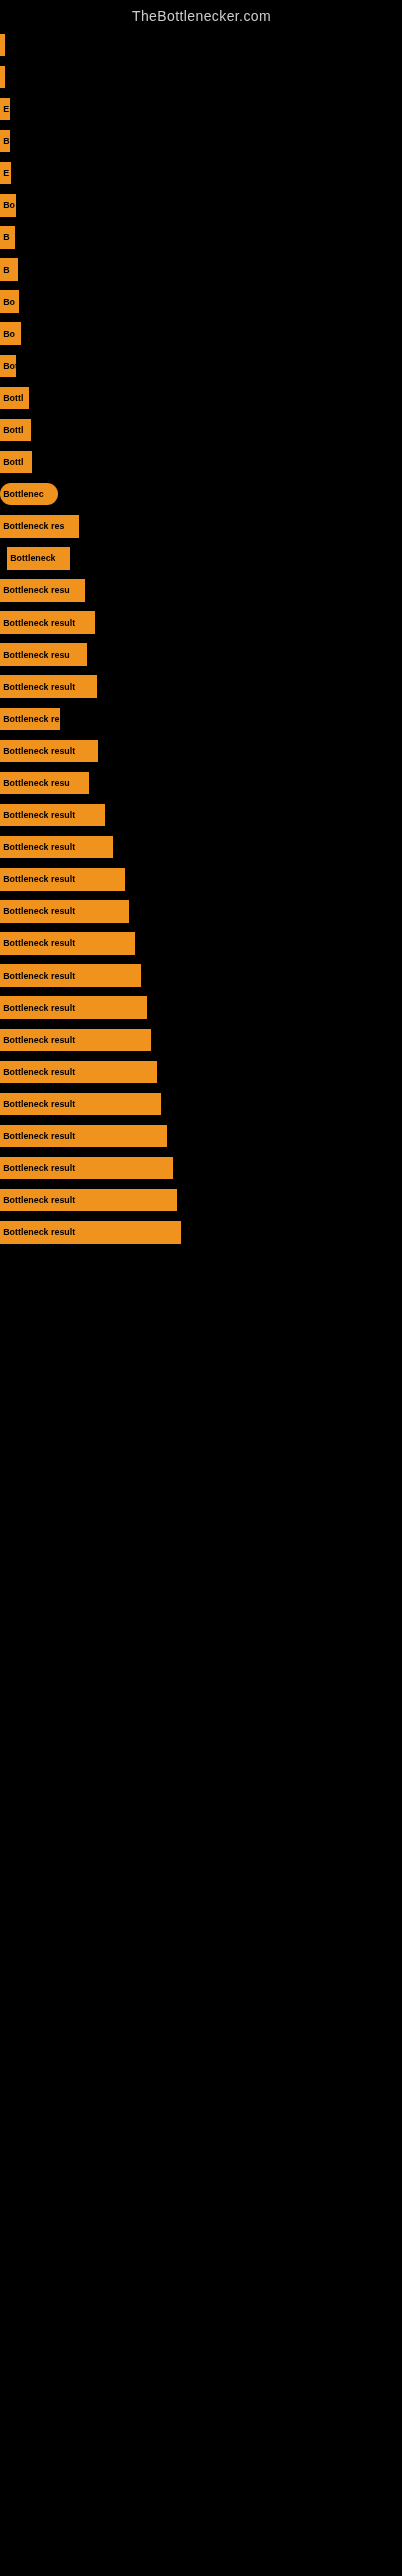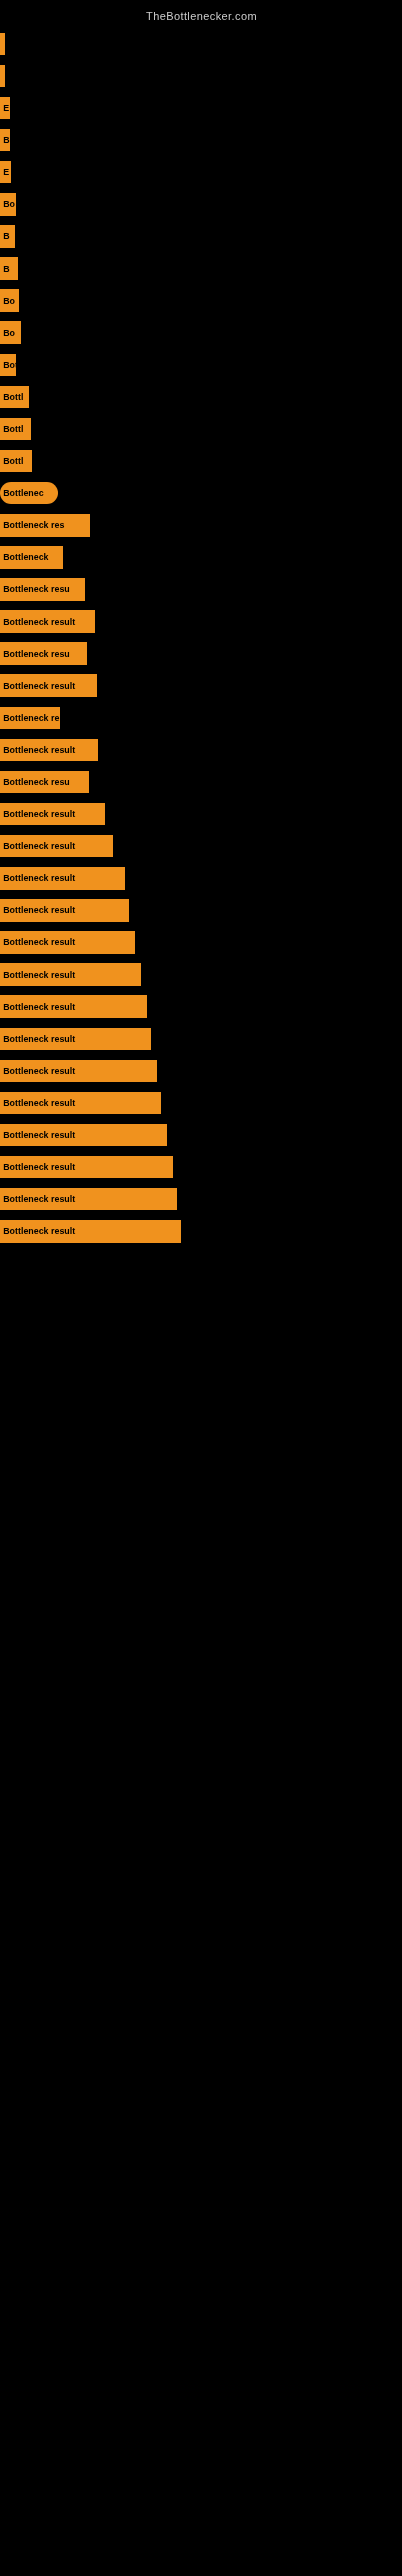--- a/index.html
+++ b/index.html
@@ -9,21 +9,21 @@
     }
     body {
       background-color: #000;
       width: 403px;
       min-height: 2576px;
       font-family: Arial, sans-serif;
       position: relative;
     }
     .site-title {
       color: #ccc;
-      font-size: 11px;
+      font-size: 14px;
       text-align: center;
       padding: 6.4px 0;
       letter-spacing: 0.4px;
     }
     .bar {
       background-color: #f0921e;
       height: 22.5px;
       display: flex;
       align-items: center;
       padding-left: 3.2px;
@@ -85,24 +85,24 @@
     <div class="row-wrapper">
       <div class="bar" style="width: 31px;">Bottl</div>
     </div>
     <div class="row-wrapper">
       <div class="bar" style="width: 32px;">Bottl</div>
     </div>
     <div class="row-wrapper">
       <div class="bar" style="width: 58px; border-radius: 11px;">Bottlenec</div>
     </div>
     <div class="row-wrapper">
-      <div class="bar" style="width: 90px;">Bottleneck res</div>
+      <div class="bar" style="width: 79px;">Bottleneck res</div>
     </div>
     <div class="row-wrapper">
-      <div class="bar" style="width: 63px;">Bottleneck</div>
+      <div class="bar" style="width: 63px; margin-left: 7px;">Bottleneck</div>
     </div>
     <div class="row-wrapper">
       <div class="bar" style="width: 85px;">Bottleneck resu</div>
     </div>
     <div class="row-wrapper">
       <div class="bar" style="width: 95px;">Bottleneck result</div>
     </div>
     <div class="row-wrapper">
       <div class="bar" style="width: 87px;">Bottleneck resu</div>
     </div>

